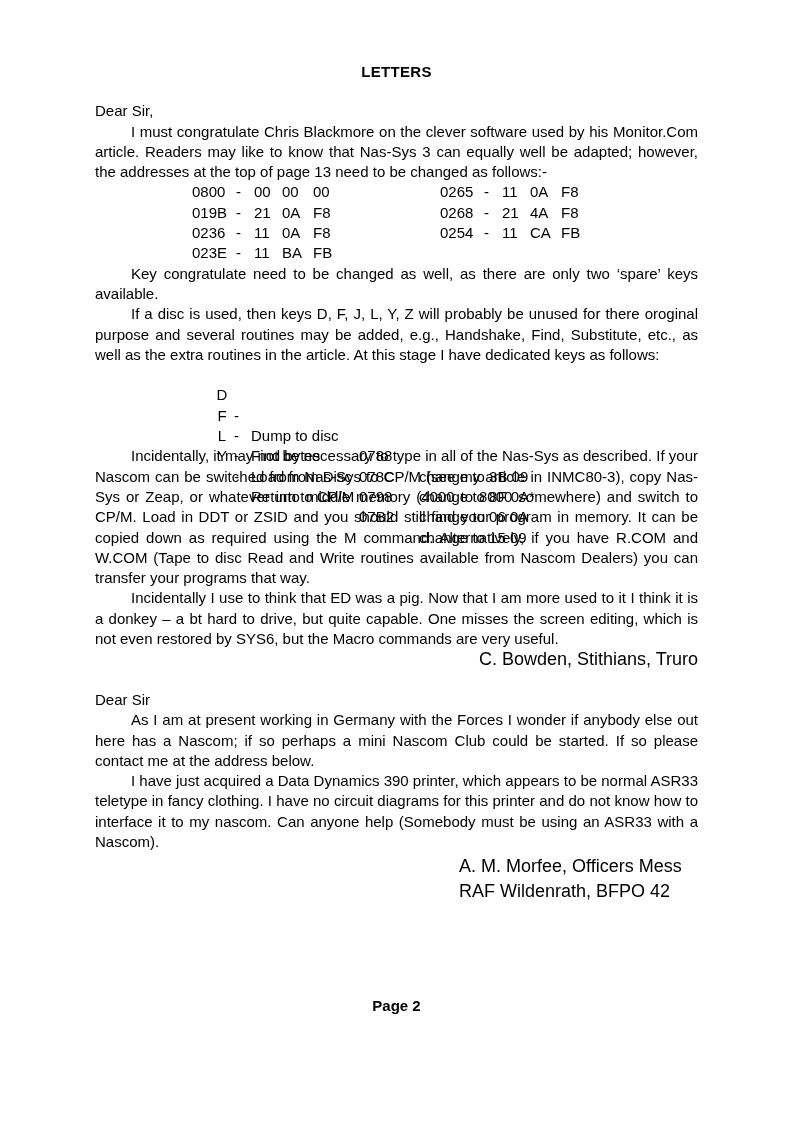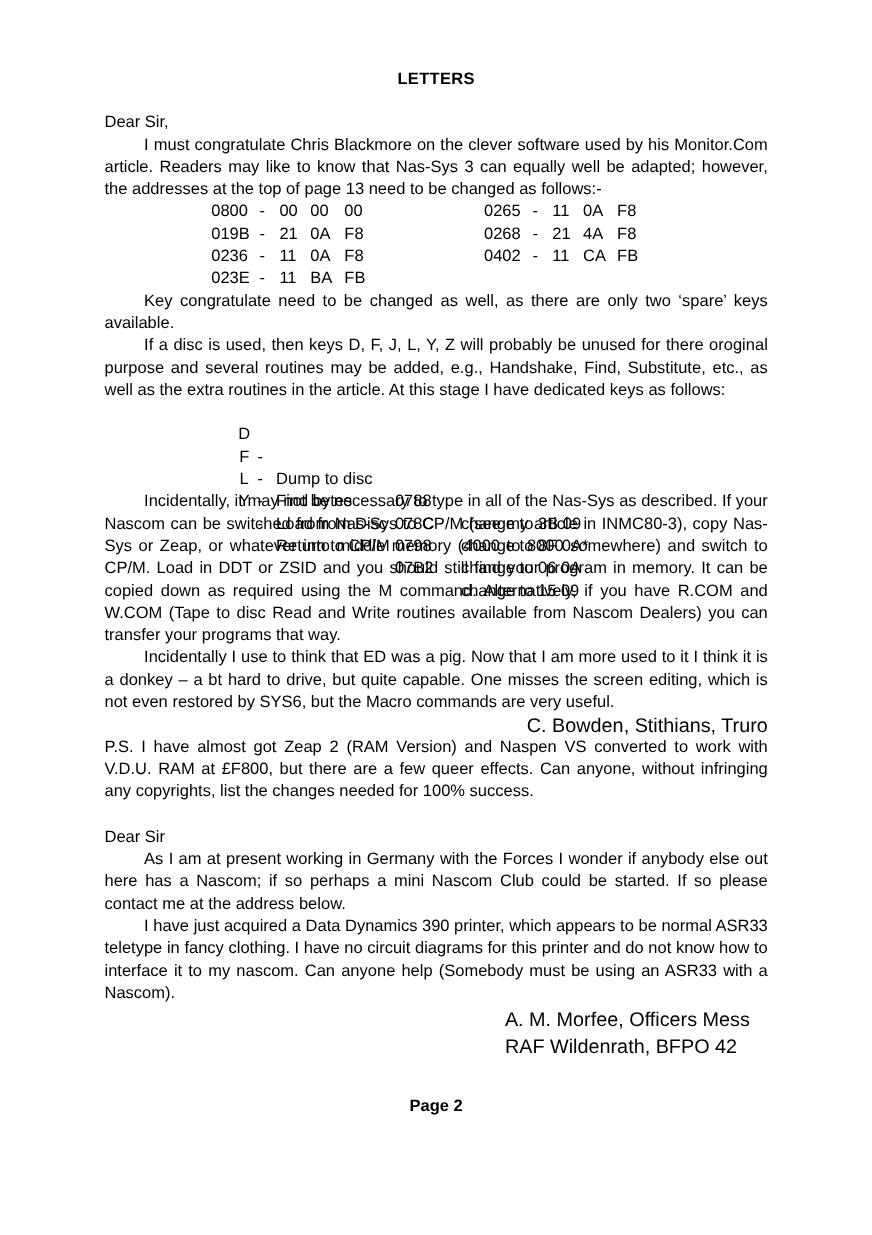--- a/index.html
+++ b/index.html
@@ -159,21 +159,21 @@
       <div class="hex-row">
         <span class="hex-cell-left"><span class="hx-addr">0800</span><span class="hx-dash">-</span><span class="hx-b1">00</span><span class="hx-b2">00</span><span class="hx-b3">00</span></span>
         <span class="hex-cell-right"><span class="hx-addr">0265</span><span class="hx-dash">-</span><span class="hx-b1">11</span><span class="hx-b2">0A</span><span class="hx-b3">F8</span></span>
       </div>
       <div class="hex-row">
         <span class="hex-cell-left"><span class="hx-addr">019B</span><span class="hx-dash">-</span><span class="hx-b1">21</span><span class="hx-b2">0A</span><span class="hx-b3">F8</span></span>
         <span class="hex-cell-right"><span class="hx-addr">0268</span><span class="hx-dash">-</span><span class="hx-b1">21</span><span class="hx-b2">4A</span><span class="hx-b3">F8</span></span>
       </div>
       <div class="hex-row">
         <span class="hex-cell-left"><span class="hx-addr">0236</span><span class="hx-dash">-</span><span class="hx-b1">11</span><span class="hx-b2">0A</span><span class="hx-b3">F8</span></span>
-        <span class="hex-cell-right"><span class="hx-addr">0402</span><span class="hx-dash">-</span><span class="hx-b1">11</span><span class="hx-b2">CA</span><span class="hx-b3">FB</span></span>
+        <span class="hex-cell-right"><span class="hx-addr">0254</span><span class="hx-dash">-</span><span class="hx-b1">11</span><span class="hx-b2">CA</span><span class="hx-b3">FB</span></span>
       </div>
       <div class="hex-row">
         <span class="hex-cell-left"><span class="hx-addr">023E</span><span class="hx-dash">-</span><span class="hx-b1">11</span><span class="hx-b2">BA</span><span class="hx-b3">FB</span></span>
       </div>
     </div>
 
     <p class="body indent">Key congratulate need to be changed as well, as there are only two ‘spare’ keys available.</p>
     <p class="body indent">If a disc is used, then keys D, F, J,  L, Y, Z  will probably be unused for there oroginal purpose and several routines may be added, e.g., Handshake, Find, Substitute, etc., as well as the extra routines in the article. At this stage I have dedicated keys as follows:</p>
 
     <div class="key-list">
@@ -203,21 +203,20 @@
         <span class="key-dash">-</span>
         <span class="key-desc">Return to CP/M</span>
         <span class="key-addr">07B2</span>
         <span class="key-change">change to 15 09</span>
       </div>
     </div>
 
     <p class="body indent">Incidentally, it may not be necessary to type in all of the Nas-Sys as described. If your Nascom can be switched from Nas-Sys to CP/M (see my article in INMC80-3), copy Nas-Sys or Zeap, or whatever into middle memory (4000 to 8000 somewhere) and switch to CP/M. Load in DDT or ZSID and you should still find your program in memory. It can be copied down as required using the M command. Alternatively, if you have R.COM and W.COM (Tape to disc Read and Write routines available from Nascom Dealers) you can transfer your programs that way.</p>
     <p class="body indent">Incidentally I use to think that ED was a pig. Now that I am more used to it I think it is a donkey – a bt hard to drive, but quite capable. One misses the screen editing, which is not even restored by SYS6, but the Macro commands are very useful.</p>
     <p class="sig-right">C. Bowden, Stithians, Truro</p>
-    <p class="body flush">P.S. I have almost got Zeap 2 (RAM Version) and Naspen VS converted to work with V.D.U. RAM at £F800, but there are a few queer effects. Can anyone, without infringing any copyrights, list the changes needed for 100% success.</p>
 
     <div class="spacer-line"></div>
 
     <p class="body flush noj">Dear Sir</p>
     <p class="body indent">As I am at present working in Germany with the Forces I wonder if anybody else out here has a Nascom; if so perhaps a mini Nascom Club could be started. If so please contact me at the address below.</p>
     <p class="body indent">I have just acquired a Data Dynamics 390 printer, which appears to be normal ASR33 teletype in fancy clothing. I have no circuit diagrams for this printer and do not know how to interface it to my nascom. Can anyone help (Somebody must be using an  ASR33 with a Nascom).</p>
 
     <p class="sig-block">A. M. Morfee, Officers Mess</p>
     <p class="sig-block">RAF Wildenrath, BFPO 42</p>
 

